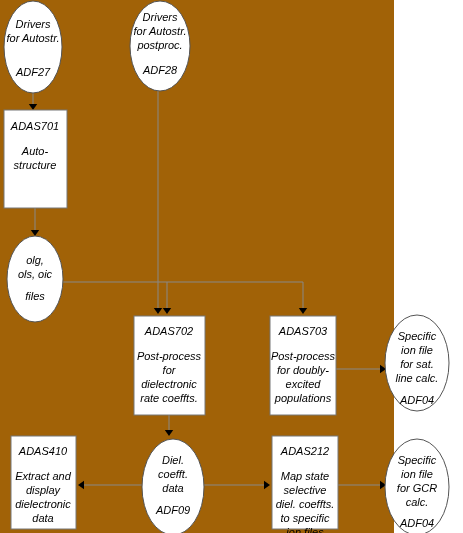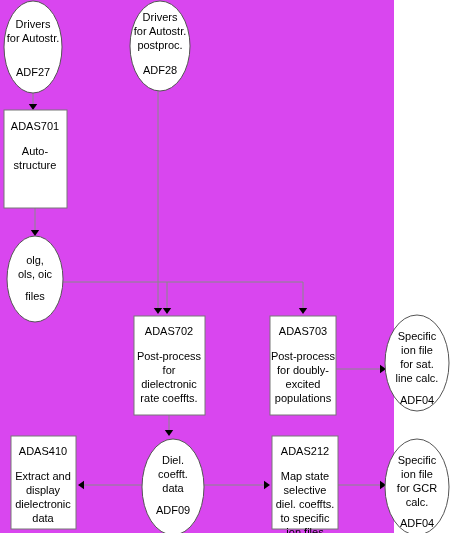--- a/index.html
+++ b/index.html
@@ -10,21 +10,22 @@
   body {
     width: 463px;
     height: 533px;
     overflow: hidden;
     font-family: "Liberation Sans", sans-serif;
   }
   #flow-root {
     position: relative;
     width: 394px;
     height: 533px;
-    background: #d946ef;
+    background: #a16207;
+    font-style: italic;
   }
   svg#flow-svg {
     display: block;
     width: 463px;
     height: 533px;
   }
   .node-shape {
     fill: #ffffff;
     stroke: #555555;
     stroke-width: 1;

